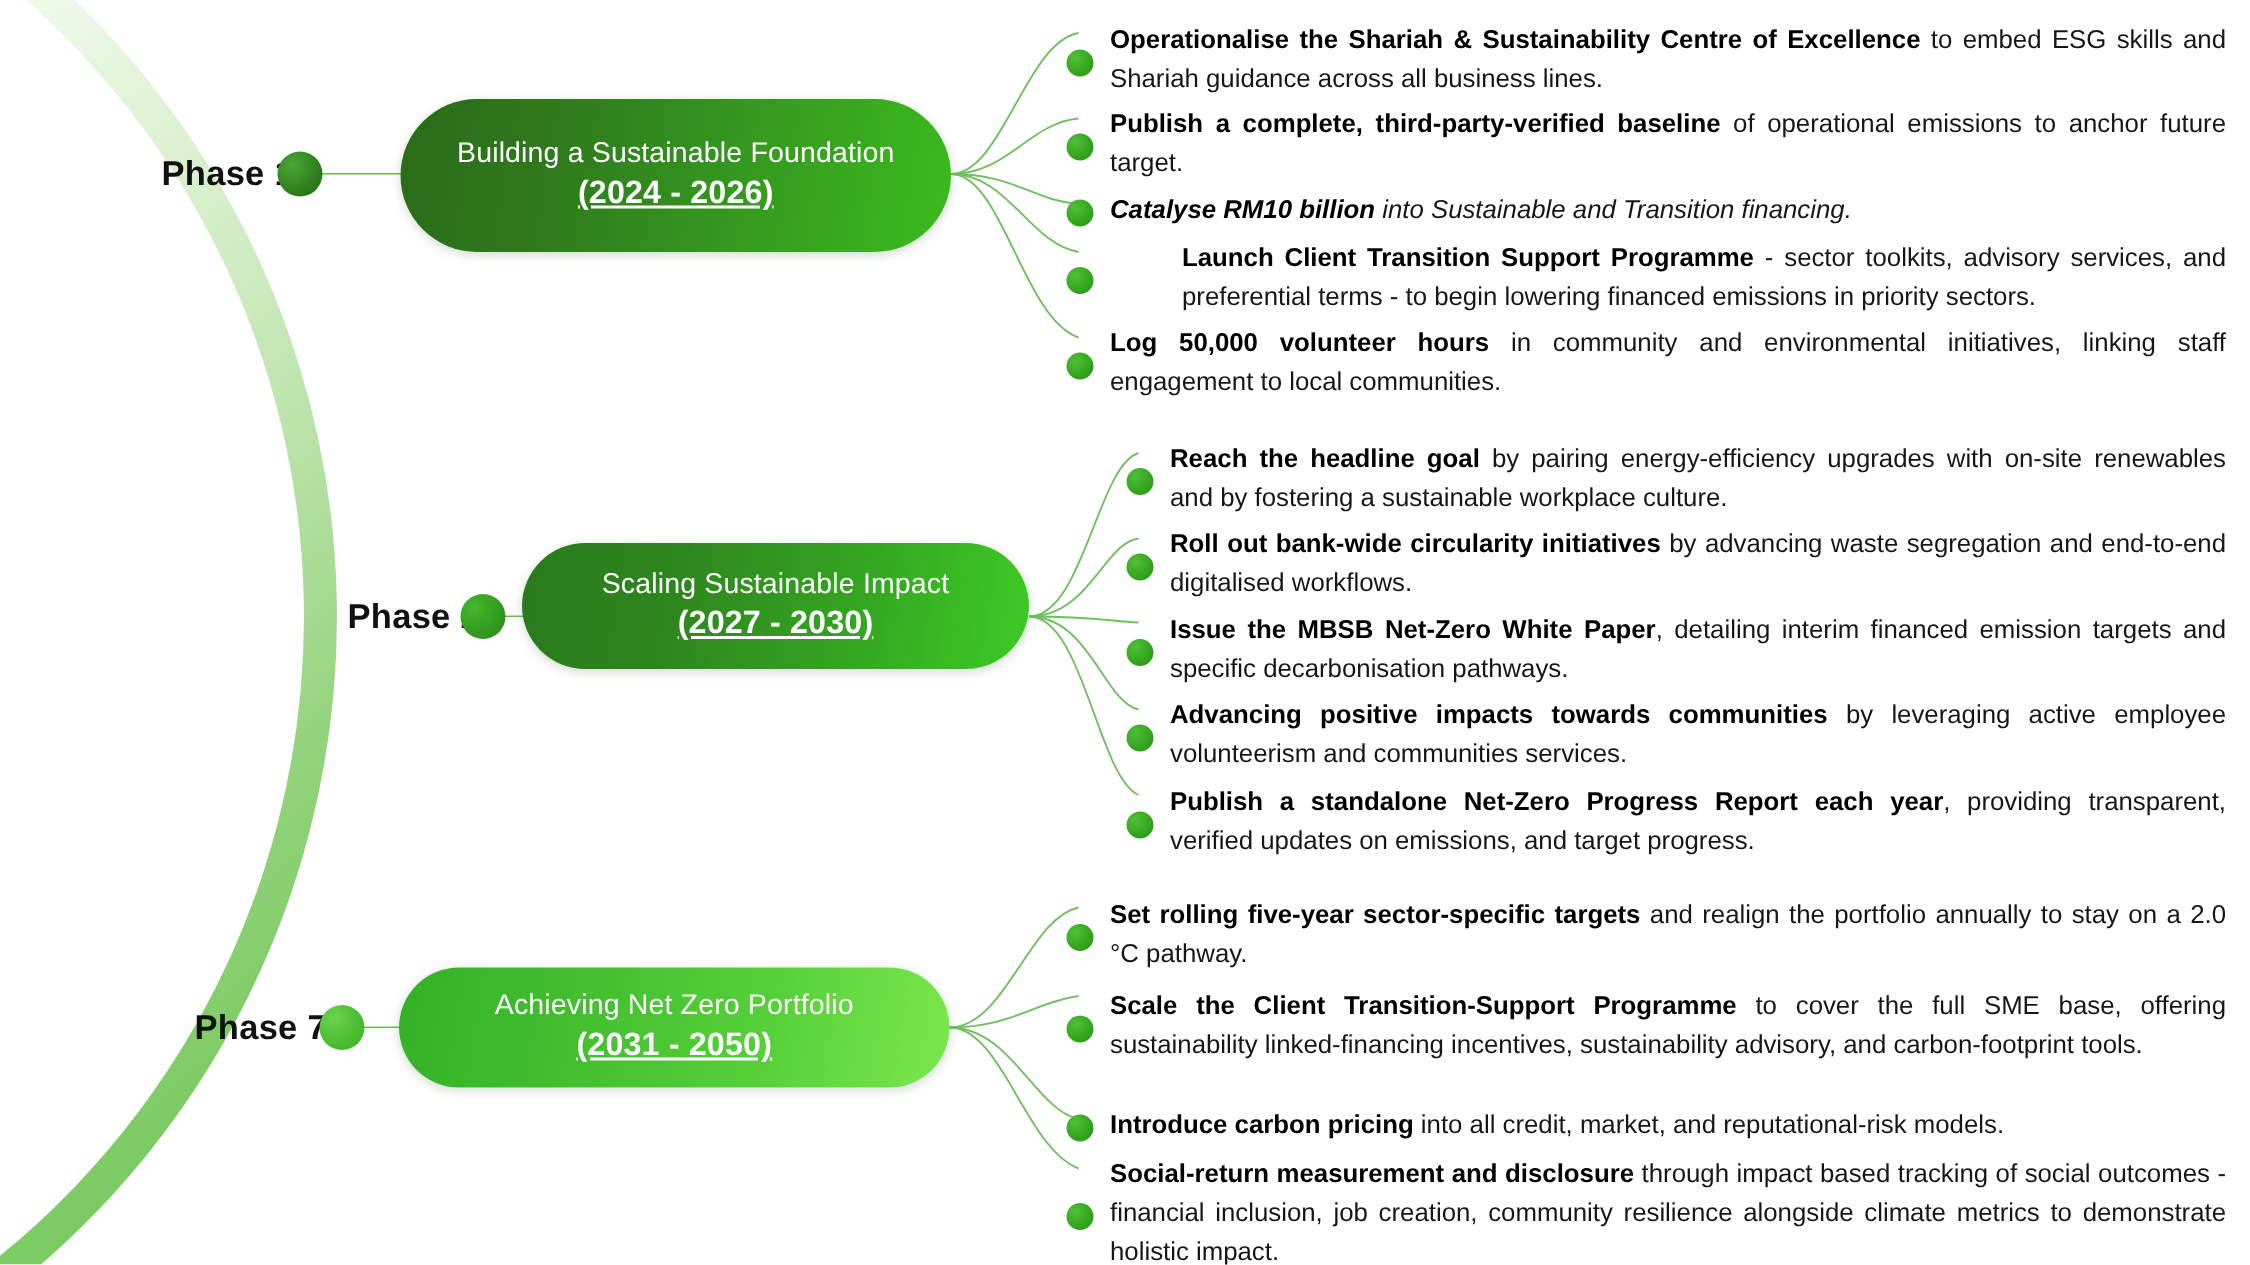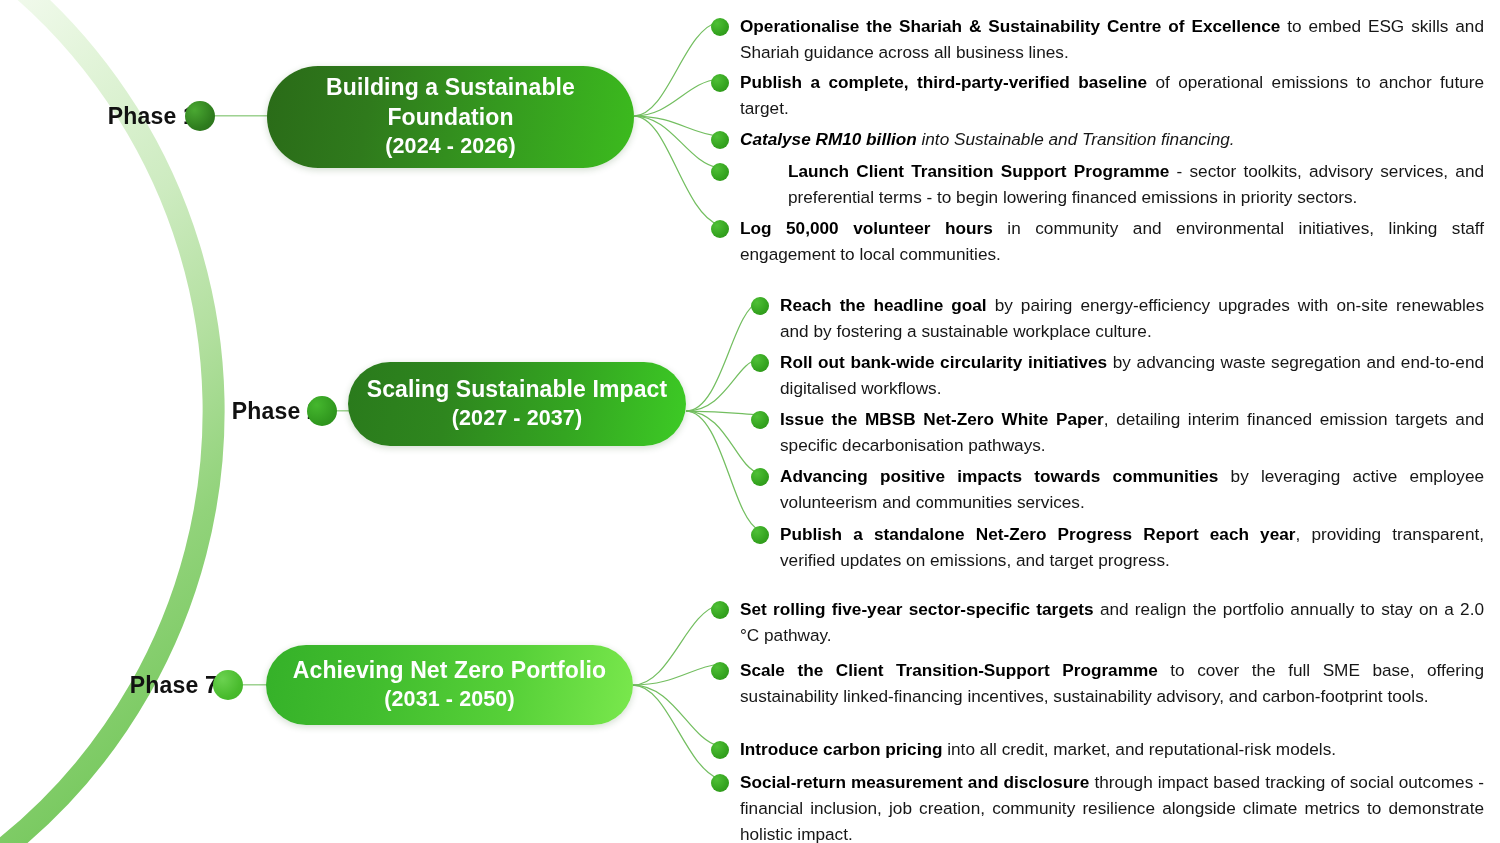--- a/index.html
+++ b/index.html
@@ -75,39 +75,40 @@
     display: flex;
     flex-direction: column;
     align-items: center;
     justify-content: center;
     color: #ffffff;
     text-align: center;
     line-height: 1.30;
     box-shadow: 0 2px 7px rgba(30,80,20,0.20);
   }
   .capsule .cap-title {
-    font-size: 23px;
-    font-weight: bold;
+    font-size: 19px;
+    font-weight: normal;
     letter-spacing: 0.1px;
   }
   .capsule .cap-years {
     font-size: 21.5px;
     font-weight: bold;
     letter-spacing: 0.1px;
+    text-decoration: underline;
   }
   .cap-p1 { background: linear-gradient(100deg, #2a6b18 0%, #2f7a1c 28%, #35991f 62%, #3cbb1e 100%); }
   .cap-p2 { background: linear-gradient(100deg, #2a7a1c 0%, #2e861e 30%, #34a521 65%, #3dcb25 100%); }
   .cap-p3 { background: linear-gradient(100deg, #35b129 0%, #41bd2e 30%, #56d038 66%, #7ae84d 100%); }
 
   
   .bullet-group { position: absolute; }
   .bullet-row {
     position: absolute;
     display: flex;
-    align-items: flex-start;
+    align-items: center;
   }
   .bullet-dot {
     flex: 0 0 auto;
     width: 18px;
     height: 18px;
     border-radius: 50%;
     background: radial-gradient(circle at 33% 30%, #4fc036 0%, #34a31f 60%, #2b8f18 100%);
     margin-top: 5px;
   }
   .bullet-text {
@@ -204,21 +205,21 @@
       </span>
     </div>
   </div>
 
   <div class="phase-label" style="left:208px; top:411px; width:112px;">Phase 2</div>
   <div class="node-stem" style="left:322px; top:411px; width:28px;"></div>
   <div class="phase-node node-p2" style="left:322px; top:411px;"></div>
 
   <div class="capsule cap-p2" style="left:348px; top:362px; width:338px; height:84px;">
     <div class="cap-title">Scaling Sustainable Impact</div>
-    <div class="cap-years">(2027 - 2037)</div>
+    <div class="cap-years">(2027 - 2030)</div>
   </div>
 
   <div class="bullet-group" style="left:751px; top:0px; width:740px;">
     <div class="bullet-row" style="top:292px; width:733px;">
       <span class="bullet-dot"></span>
       <span class="bullet-text" style="width:704px;">
         <b>Reach the headline goal</b><span class="reg"> by pairing energy-efficiency upgrades with on-site renewables and by fostering a sustainable workplace culture.</span>
       </span>
     </div>
     <div class="bullet-row" style="top:349px; width:733px;">

